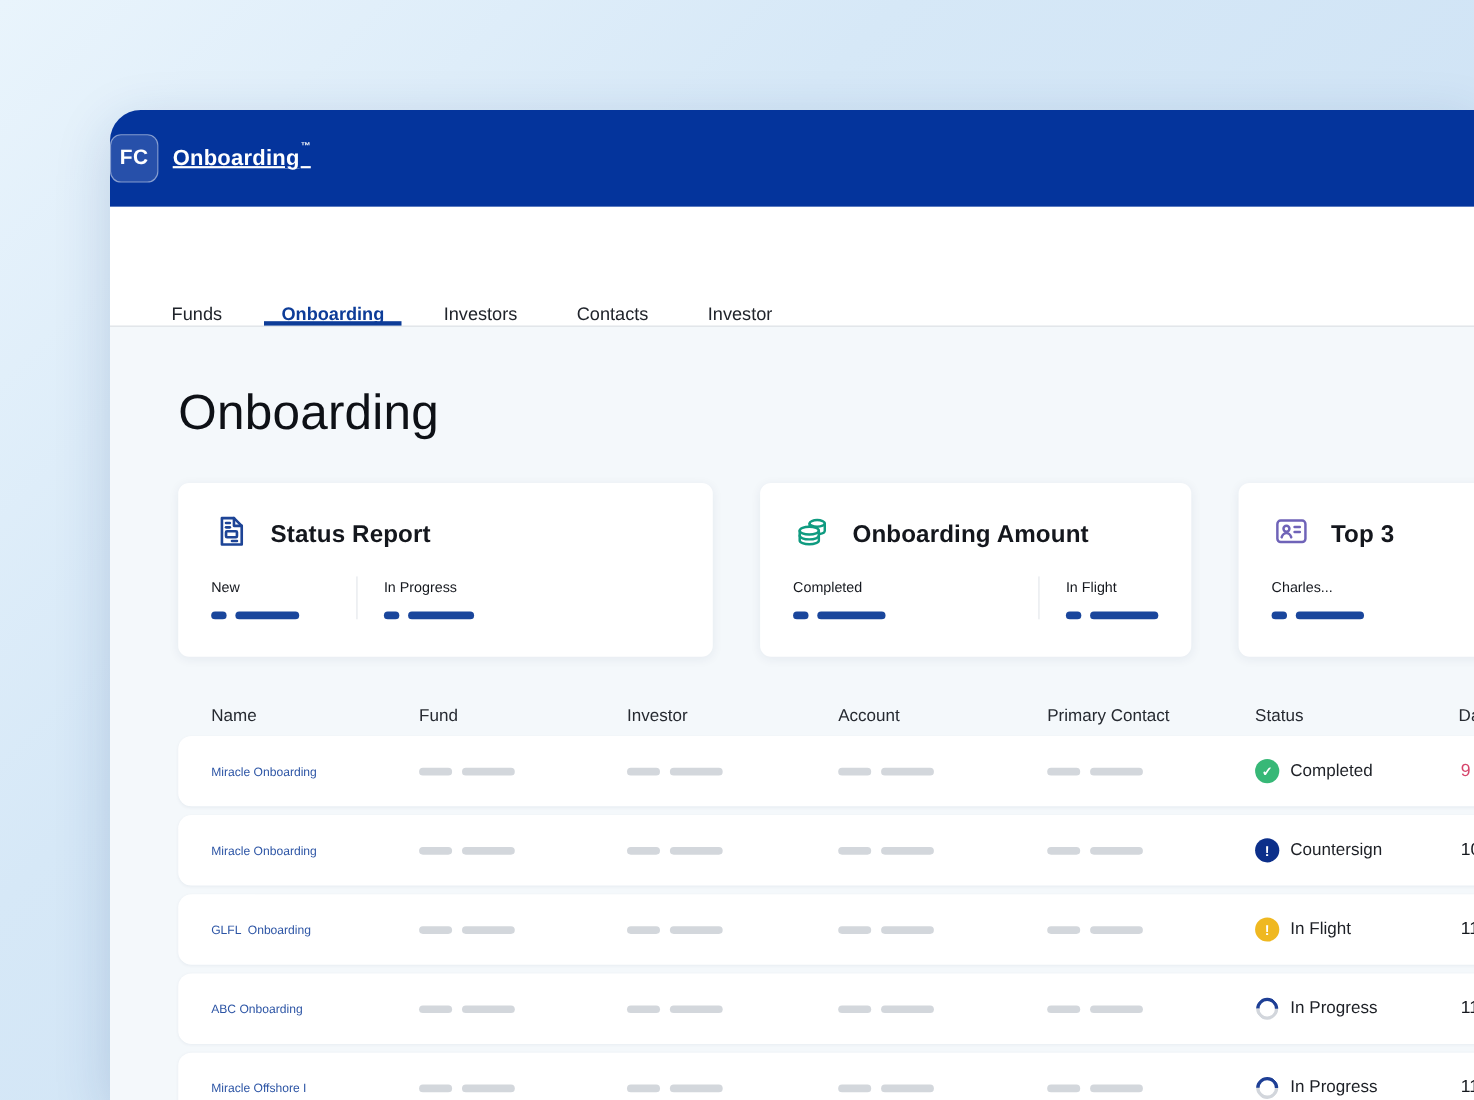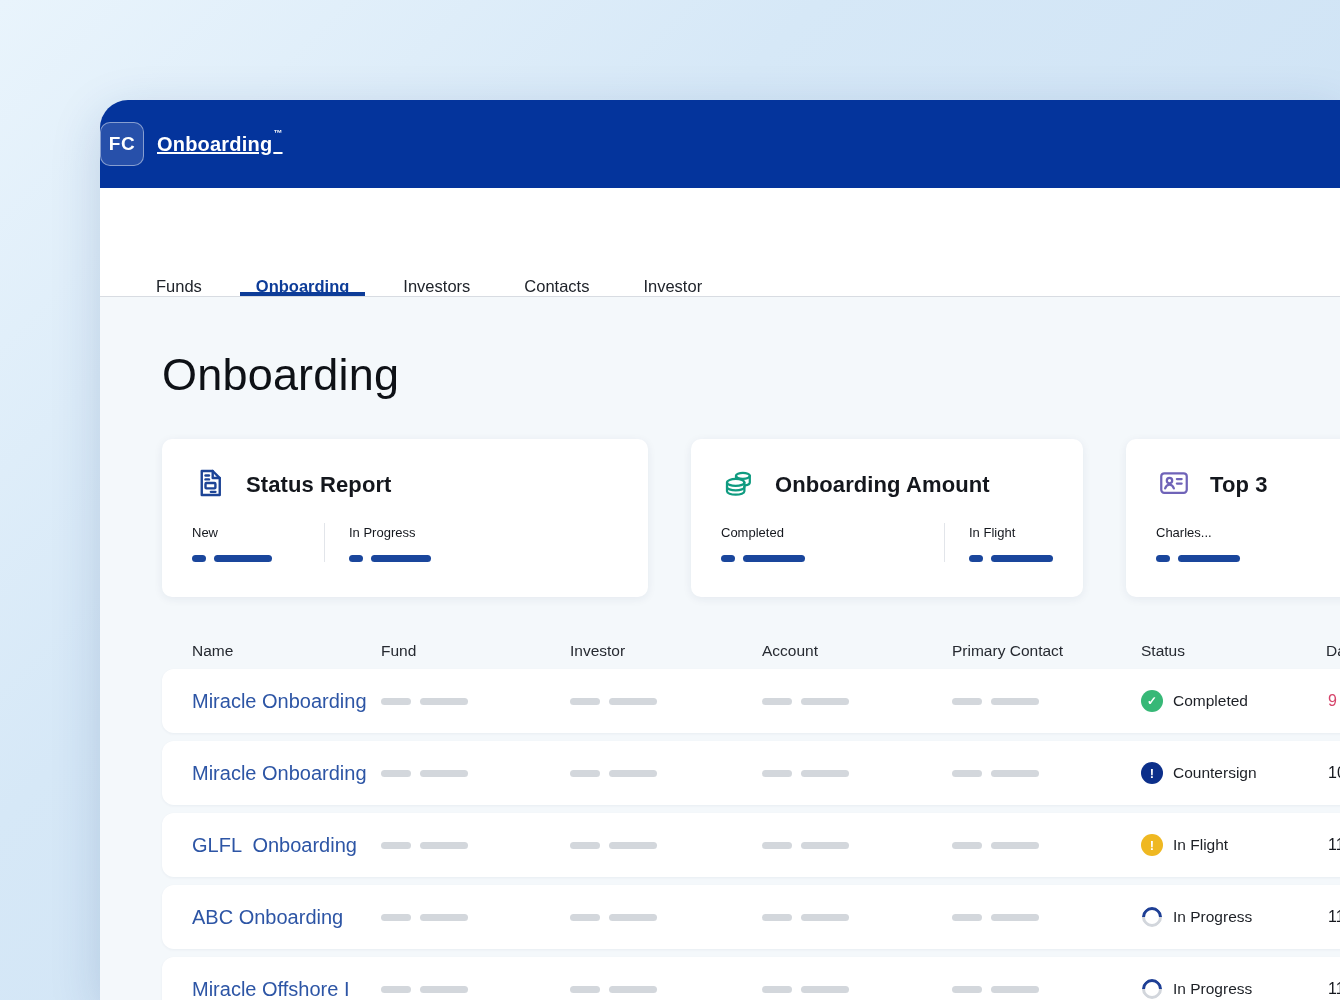--- a/index.html
+++ b/index.html
@@ -67,21 +67,21 @@
     display:grid; grid-template-columns:189px 189px 192px 190px 189px 185px 80px;
     align-items:center; padding-left:30px; width:1244px;
   }
   .tbl-head{ margin-top:38px; height:32px; }
   .tbl-head .col{ font-size:15.5px; color:#262a31; white-space:nowrap; }
   .rows{ margin-top:2px; }
   .row{
     background:#fff; border-radius:12px; height:64px; margin-bottom:8px;
     box-shadow:0 1px 3px rgba(25,39,80,.05); cursor:pointer;
   }
-  .row-name{ font-size:20px; color:#2d55a5; white-space:pre; text-decoration:none; cursor:pointer; }
+  .row-name{ font-size:11px; color:#2d55a5; white-space:pre; text-decoration:none; cursor:pointer; }
   .sk{ display:flex; gap:9px; align-items:center; }
   .sk span{ height:7px; border-radius:4px; background:#d3d7dc; display:block; }
   .sk .s1{ width:30px; } .sk .s2{ width:48px; }
   .status-cell{ display:flex; align-items:center; gap:10px; }
   .status-icon{
     width:22px; height:22px; border-radius:50%; flex:none;
     display:flex; align-items:center; justify-content:center; color:#fff; font-weight:700;
   }
   .st-completed{ background:#37b877; } .st-completed::after{ content:"✓"; font-size:12px; }
   .st-countersign{ background:#0c2f8a; } .st-countersign::after{ content:"!"; font-size:13px; }

